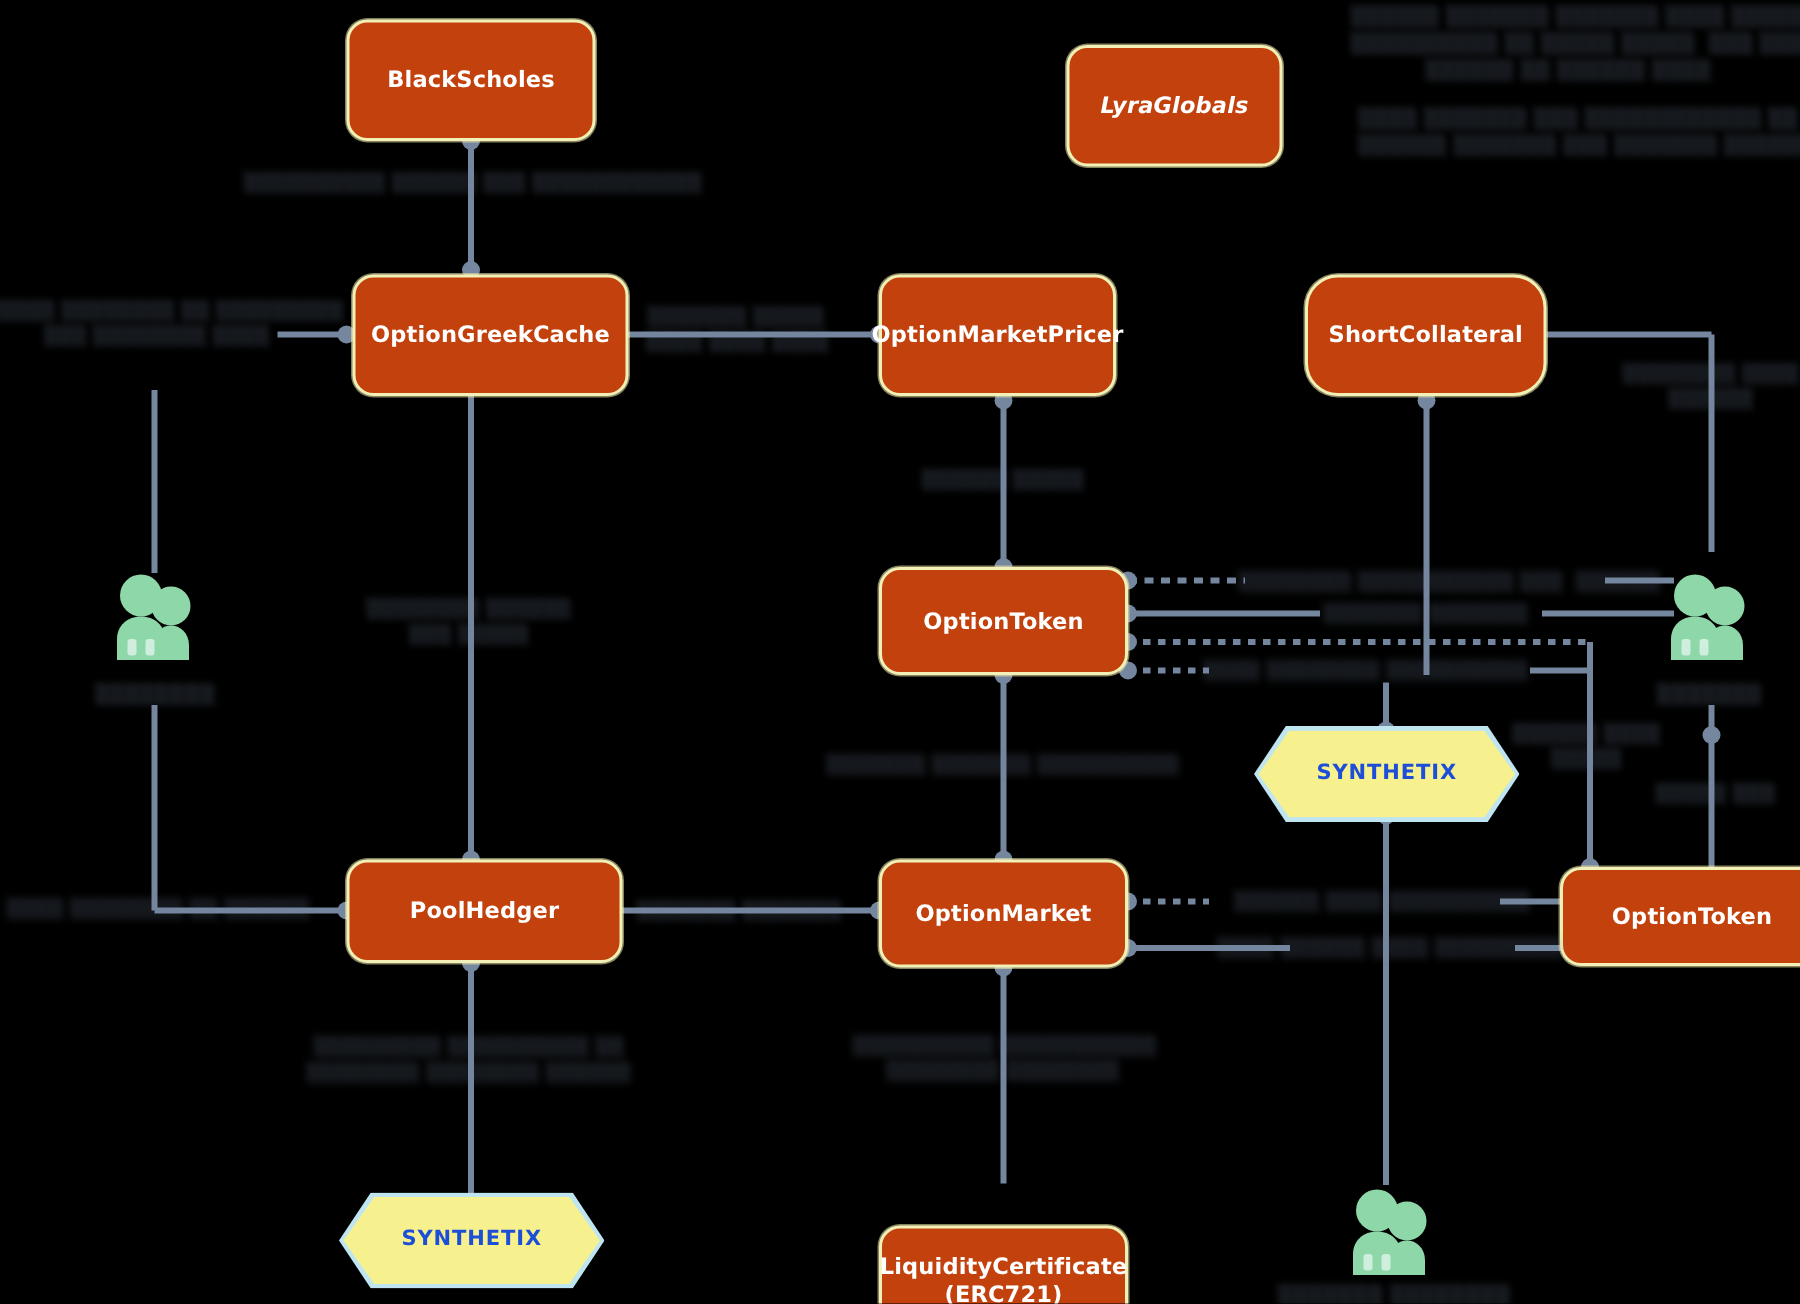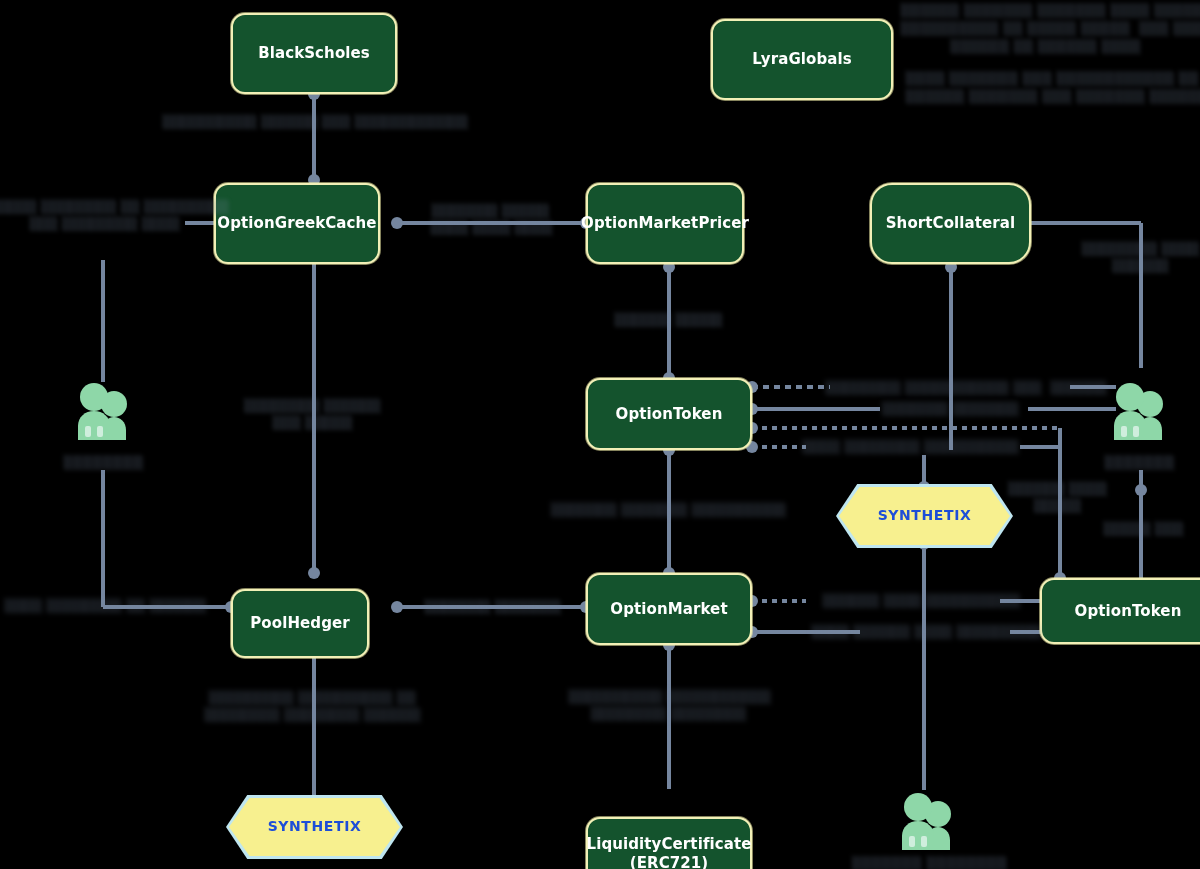--- a/index.html
+++ b/index.html
@@ -20,21 +20,21 @@
     display:flex; align-items:center; justify-content:center;
     text-align:center;
     color:#ffffff;
     font-weight:700;
     font-size:15px;
     letter-spacing:.1px;
     line-height:1.25;
     z-index:5;
   }
   .node.box {
-    background:#14532d;
+    background:#c2410c;
     border-radius:14px;
     border:2px solid #f2f0b7;
     box-shadow:0 0 0 1px rgba(244,240,170,.55);
   }
   .node.hex {
     background:#f7f08f;
     color:#1d4ed8;
     border:none;
     -webkit-clip-path:polygon(12% 0,88% 0,100% 50%,88% 100%,12% 100%,0 50%);
     clip-path:polygon(12% 0,88% 0,100% 50%,88% 100%,12% 100%,0 50%);
@@ -170,35 +170,35 @@
       <circle cx="752" cy="632" r="6"></circle>
       <circle cx="924" cy="487" r="6"></circle>
       <circle cx="1060" cy="578" r="6"></circle>
       <circle cx="1141" cy="490" r="6"></circle>
       <circle cx="924" cy="545" r="5"></circle>
     </g>
   </svg>
 
   <div class="node box" style="left:231px;top:13px;width:166px;height:81px;">BlackScholes</div>
 
-  <div class="node box" style="left:711px;top:19px;width:182px;height:81px;">LyraGlobals</div>
-
-  <div class="node box" style="left:214px;top:183px;width:166px;height:81px;">OptionGreekCache</div>
+  <div class="node box" style="left:711px;top:30px;width:144px;height:81px;font-style:italic;">LyraGlobals</div>
+
+  <div class="node box" style="left:235px;top:183px;width:184px;height:81px;">OptionGreekCache</div>
 
   <div class="node box" style="left:586px;top:183px;width:158px;height:81px;">OptionMarketPricer</div>
 
   <div class="node box" style="left:870px;top:183px;width:161px;height:81px;border-radius:22px;">ShortCollateral</div>
 
   <div class="node box" style="left:586px;top:378px;width:166px;height:72px;">OptionToken</div>
 
   <div class="hexwrap" style="left:839px;top:487px;width:171px;height:58px;">
     <div class="node hex inwrap">SYNTHETIX</div>
   </div>
 
-  <div class="node box" style="left:231px;top:573px;width:138px;height:69px;margin-top:16px;">PoolHedger</div>
+  <div class="node box" style="left:231px;top:573px;width:184px;height:69px;">PoolHedger</div>
 
   <div class="node box" style="left:586px;top:573px;width:166px;height:72px;">OptionMarket</div>
 
   <div class="node box" style="left:1040px;top:578px;width:176px;height:66px;">OptionToken</div>
 
   <div class="hexwrap" style="left:229px;top:798px;width:171px;height:58px;">
     <div class="node hex inwrap">SYNTHETIX</div>
   </div>
 
   <div class="node box" style="left:586px;top:789px;width:166px;height:73px;white-space:pre-line;margin-top:28px;">LiquidityCertificate

